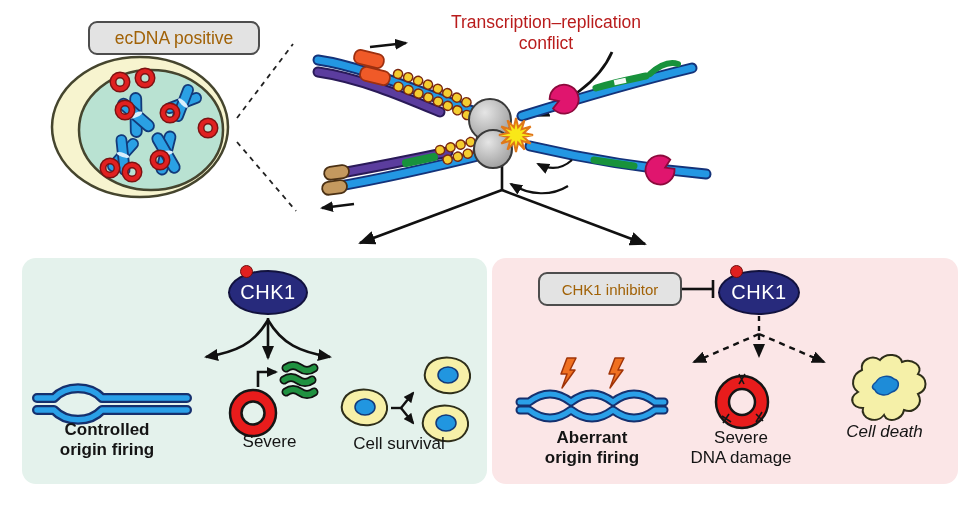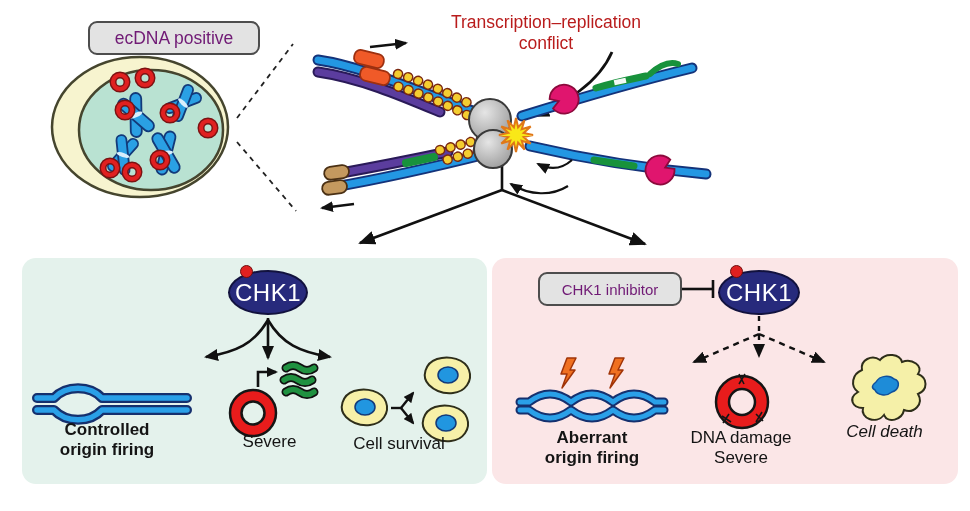--- a/index.html
+++ b/index.html
@@ -5,35 +5,35 @@
   html,body { margin:0; padding:0; background:#ffffff; }
   #canvas {
     position:relative; width:970px; height:511px; background:#ffffff;
     font-family:"Liberation Sans","DejaVu Sans",sans-serif; color:#141414;
     overflow:hidden;
   }
   .abs { position:absolute; }
   .graybox {
     position:absolute; background:#e3e3e3; border:2px solid #4d4d4d;
     border-radius:9px; display:flex; align-items:center; justify-content:center;
-    font-size:17.5px; color:#701a75; box-sizing:border-box;
+    font-size:17.5px; color:#a16207; box-sizing:border-box;
   }
   .title {
     position:absolute; text-align:center; font-size:17.5px; line-height:1.22; color:#b91c1c;
   }
   .panel {
     position:absolute; top:258px; height:226px; border-radius:14px;
   }
   .panel-left  { left:22px;  width:465px; background:#e4f2ec; }
   .panel-right { left:492px; width:466px; background:#fbe6e7; }
   .chk1-wrap { position:absolute; }
   .chk1 {
     position:absolute; left:0; top:4px; background:#272a7c; border:2.5px solid #12123e;
     border-radius:50%; color:#ffffff; display:flex; align-items:center;
-    justify-content:center; font-size:24px; letter-spacing:.5px; box-sizing:border-box;
+    justify-content:center; font-size:20px; letter-spacing:.5px; box-sizing:border-box;
   }
   .phospho {
     position:absolute; width:11px; height:11px; background:#e02020;
     border:1.5px solid #6e0e0e; border-radius:50%; left:12px; top:-1px; z-index:2;
   }
   .lbl {
     position:absolute; text-align:center; font-size:17px; line-height:1.2; color:#141414;
   }
   .lbl span { display:block; }
   svg { display:block; overflow:visible; }
@@ -332,22 +332,22 @@
     <svg class="abs" style="left:218px;top:112px" width="64" height="62" viewBox="0 0 64 62">
       <circle cx="32" cy="32" r="26" fill="#e81c1c" stroke="#151515" stroke-width="2.5"></circle>
       <circle cx="32" cy="32" r="13" fill="#fbe6e7" stroke="#151515" stroke-width="2.5"></circle>
       <g stroke="#151515" stroke-width="1.6">
         <path d="M29,4 L34,14 M35,4 L29,14"></path>
         <path d="M12,46 L21,52 M19,44 L13,53"></path>
         <path d="M46,44 L53,51 M52,42 L46,52"></path>
       </g>
     </svg>
     <div class="lbl" style="left:168px; top:170px; width:162px;">
+      <span>Severe</span>
       <span>DNA damage</span>
-      <span>Severe</span>
     </div>
 
     <svg class="abs" style="left:348px;top:94px" width="92" height="82" viewBox="0 0 92 82">
       <path d="M18,40 C10,34 12,22 22,18 C20,8 32,2 40,8 C46,0 60,2 62,10 C72,6 84,14 78,22 C88,26 88,38 78,42 C84,52 74,62 64,58 C62,68 48,72 44,63 C36,73 20,66 23,56 C12,56 8,46 18,40 Z" fill="#f5f0a8" stroke="#2e2e1a" stroke-width="2"></path>
       <path d="M36,30 C40,23 50,23 54,27 C61,29 59,38 52,40 C46,45 37,43 35,38 C31,36 32,33 36,30 Z" fill="#1e8cd8" stroke="#10509c" stroke-width="1.5"></path>
     </svg>
     <div class="lbl" style="left:335px; top:164px; width:115px;font-style:italic;">
       <span>Cell death</span>
     </div>
   </div>

